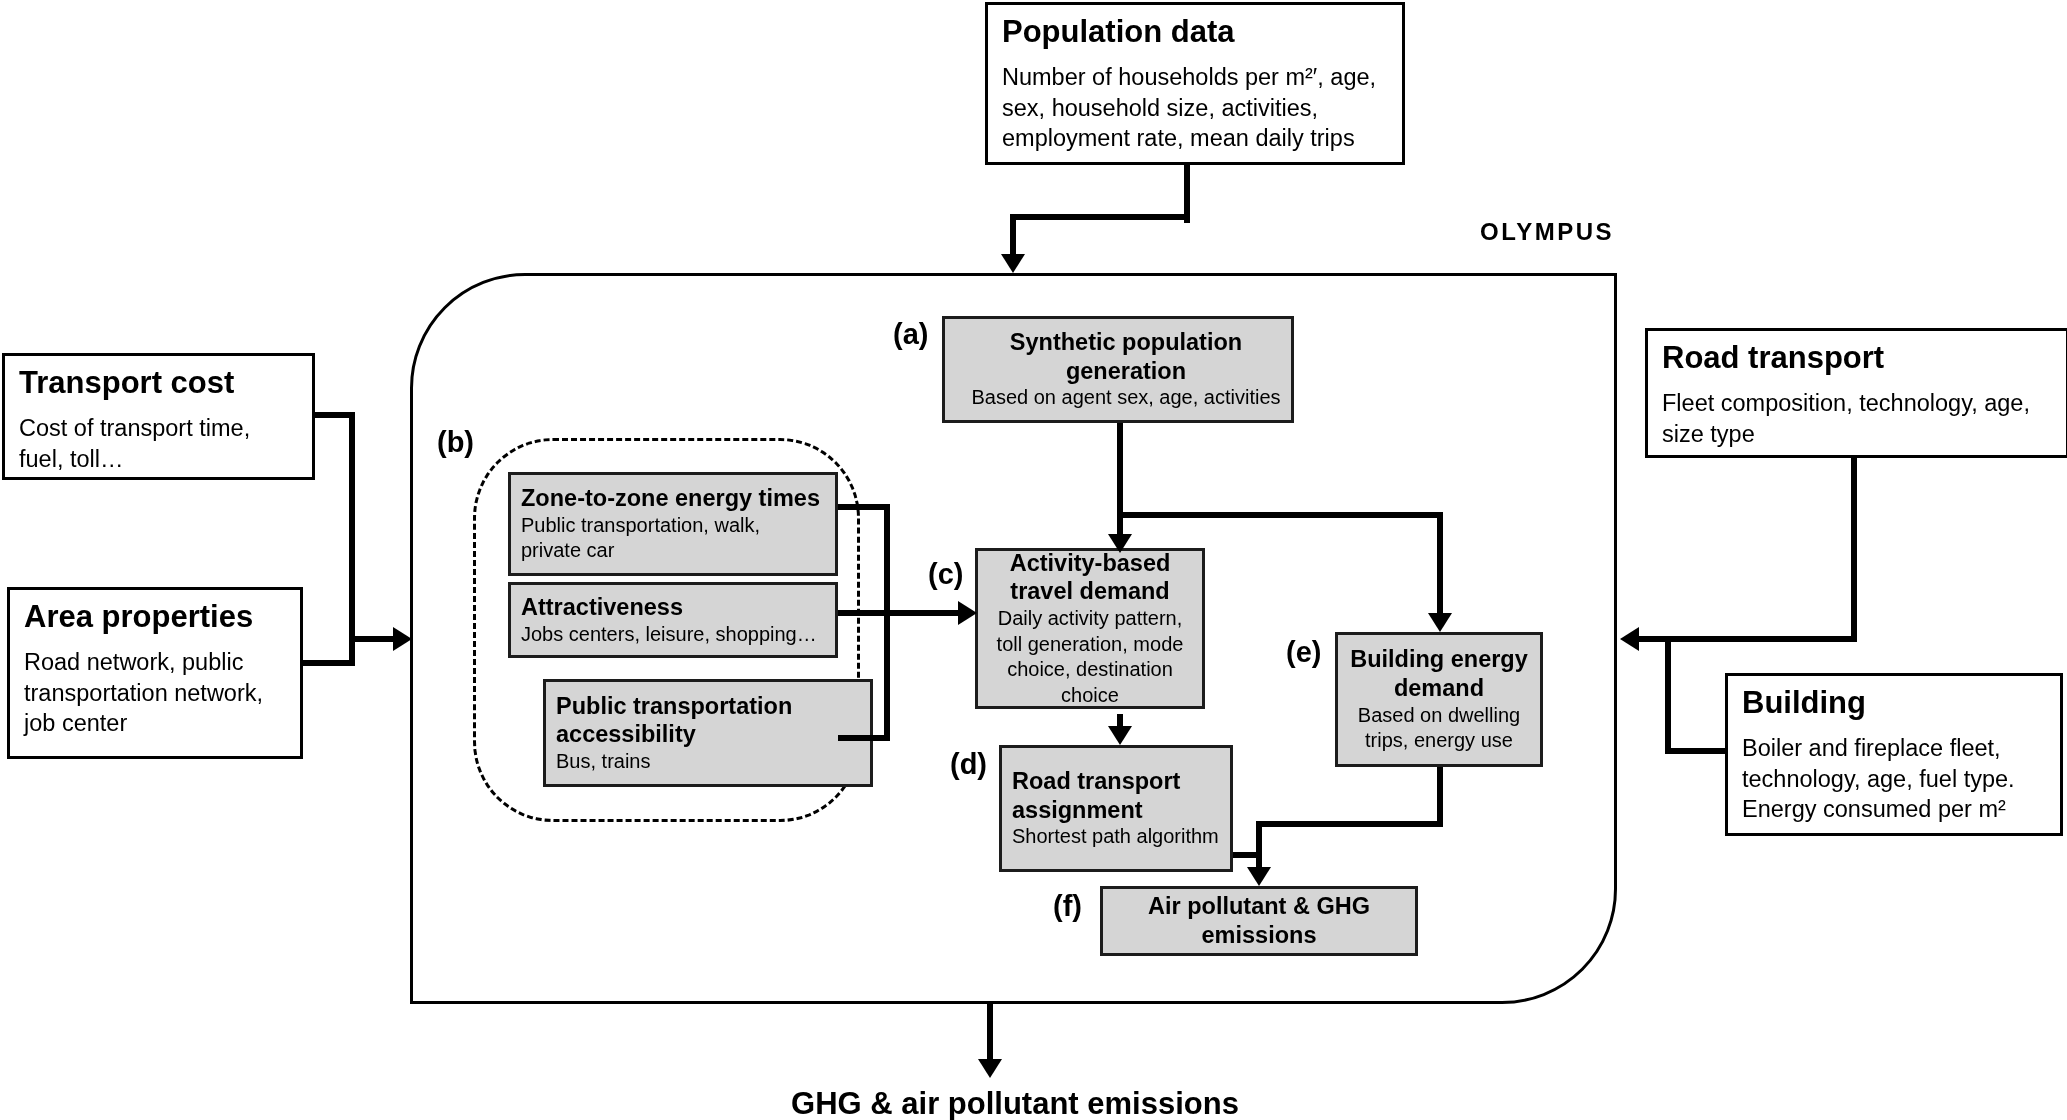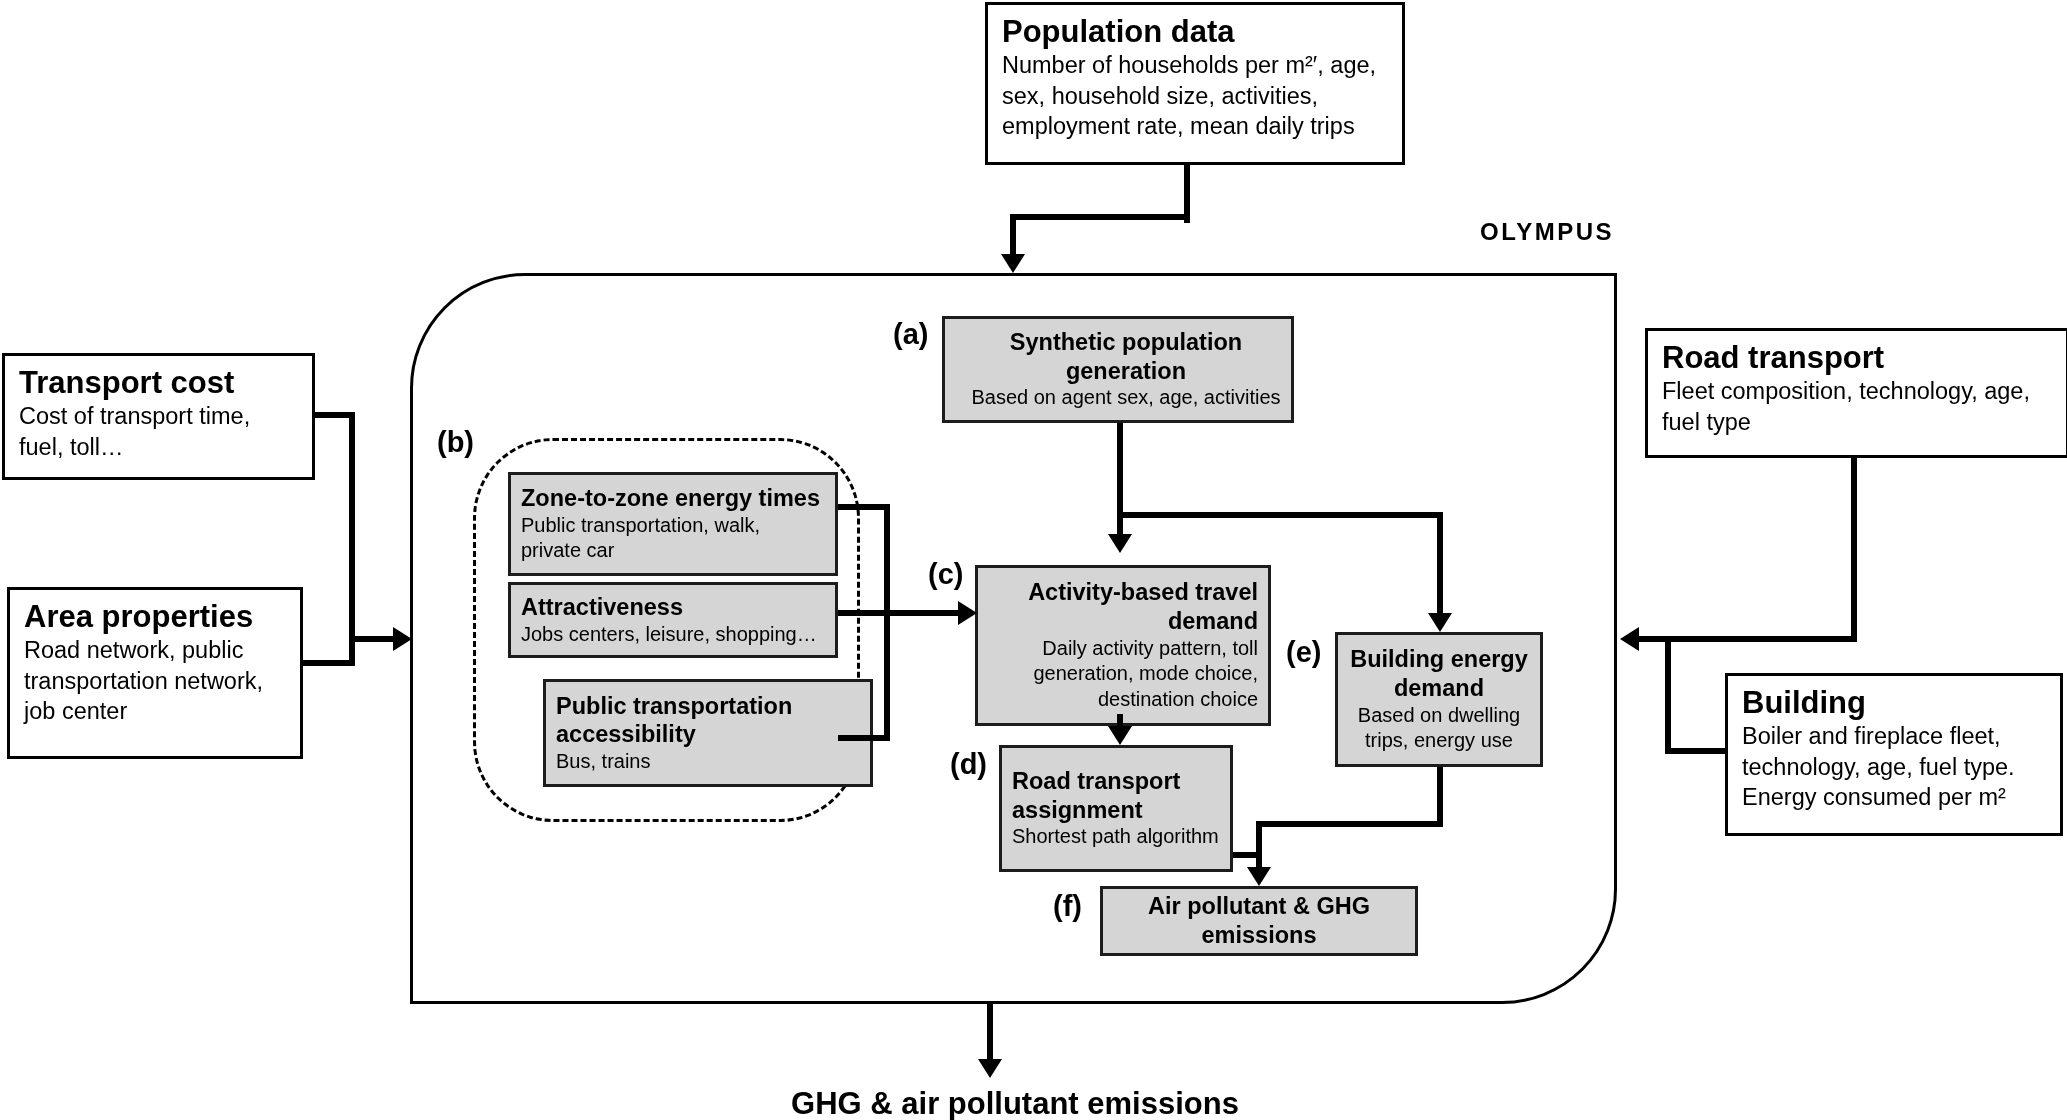--- a/index.html
+++ b/index.html
@@ -9,39 +9,39 @@
   
   .olympus-container{position:absolute;left:410px;top:273px;width:1207px;height:731px;
     border:3px solid #000;border-radius:115px 0 115px 0;background:#fff;box-sizing:border-box;}
   .olympus-label{position:absolute;left:1350px;top:218px;width:264px;text-align:right;
     font-size:24px;font-weight:bold;letter-spacing:2.5px;}
 
   
   .obox{position:absolute;background:#fff;border:3px solid #000;box-sizing:border-box;
         padding:8px 14px;}
   .otitle{font-size:31px;font-weight:bold;line-height:1.2;}
-  .obody{font-size:23.5px;line-height:1.3;}
+  .obody{font-size:23.5px;line-height:1.3;margin-top:12px;}
   .pos-population{left:985px;top:2px;width:420px;height:163px;}
   .pos-transport-cost{left:2px;top:353px;width:313px;height:127px;}
   .pos-area-properties{left:7px;top:587px;width:296px;height:172px;}
   .pos-road-transport{left:1645px;top:328px;width:424px;height:130px;}
   .pos-building{left:1725px;top:673px;width:338px;height:163px;}
 
   
   .gbox{position:absolute;background:#d5d5d5;border:3px solid #1c1c1c;box-sizing:border-box;
         padding:6px 10px;display:flex;flex-direction:column;justify-content:center;}
   .gtitle{font-size:23.5px;font-weight:bold;line-height:1.22;}
   .gbody{font-size:20px;line-height:1.28;}
   .center{text-align:center;}
   .pos-a{left:942px;top:316px;width:352px;height:107px;padding-left:26px;}
   .pos-a .gbody{white-space:nowrap;}
   .pos-b1{left:508px;top:472px;width:330px;height:104px;}
   .pos-b2{left:508px;top:582px;width:330px;height:76px;}
   .pos-b3{left:508px;top:679px;width:330px;height:108px;margin-left:35px;}
-  .pos-c{left:975px;top:565px;width:296px;height:161px;text-align:right;}
+  .pos-c{left:975px;top:548px;width:230px;height:161px;}
   .pos-d{left:999px;top:745px;width:234px;height:127px;}
   .pos-e{left:1335px;top:632px;width:208px;height:135px;}
   .pos-f{left:1100px;top:886px;width:318px;height:70px;}
 
   .dashed-group{position:absolute;left:473px;top:438px;width:387px;height:384px;
     border:3px dashed #000;border-radius:80px;box-sizing:border-box;background:transparent;}
 
   .blabel{position:absolute;font-size:29px;font-weight:bold;}
   .pos-label-a{left:893px;top:318px;}
   .pos-label-b{left:437px;top:426px;}
@@ -119,21 +119,21 @@
     <div class="obody">Cost of transport time, fuel, toll…</div>
   </div>
 
   <div class="obox pos-area-properties">
     <div class="otitle">Area properties</div>
     <div class="obody">Road network, public transportation network, job center</div>
   </div>
 
   <div class="obox pos-road-transport">
     <div class="otitle">Road transport</div>
-    <div class="obody">Fleet composition, technology, age, fuel type</div>
+    <div class="obody">Fleet composition, technology, age, size type</div>
   </div>
 
   <div class="obox pos-building">
     <div class="otitle">Building</div>
     <div class="obody">Boiler and fireplace fleet, technology, age, fuel type. Energy consumed per m²</div>
   </div>
 
   <div class="dashed-group"></div>
 
   <div class="gbox pos-a center">

